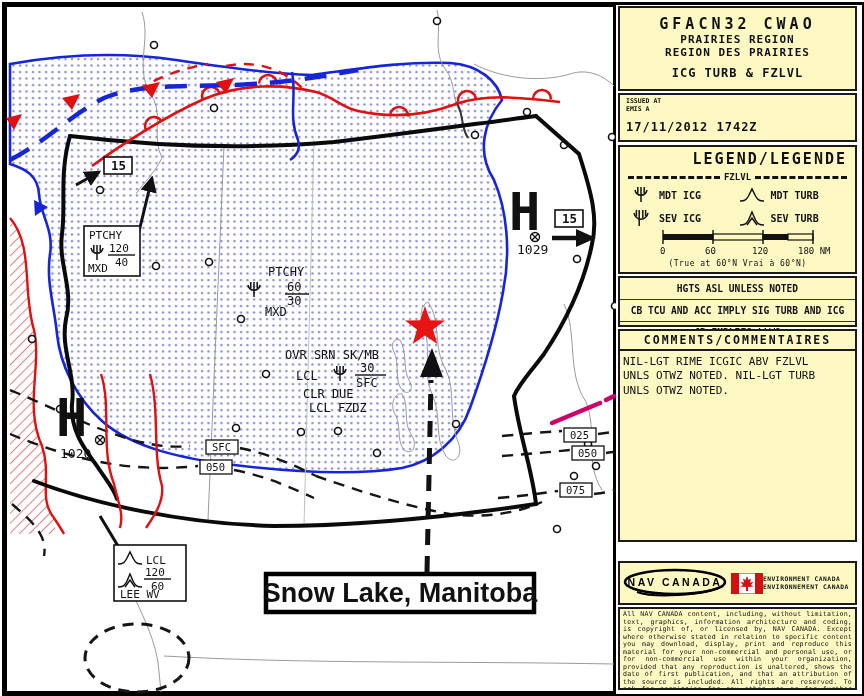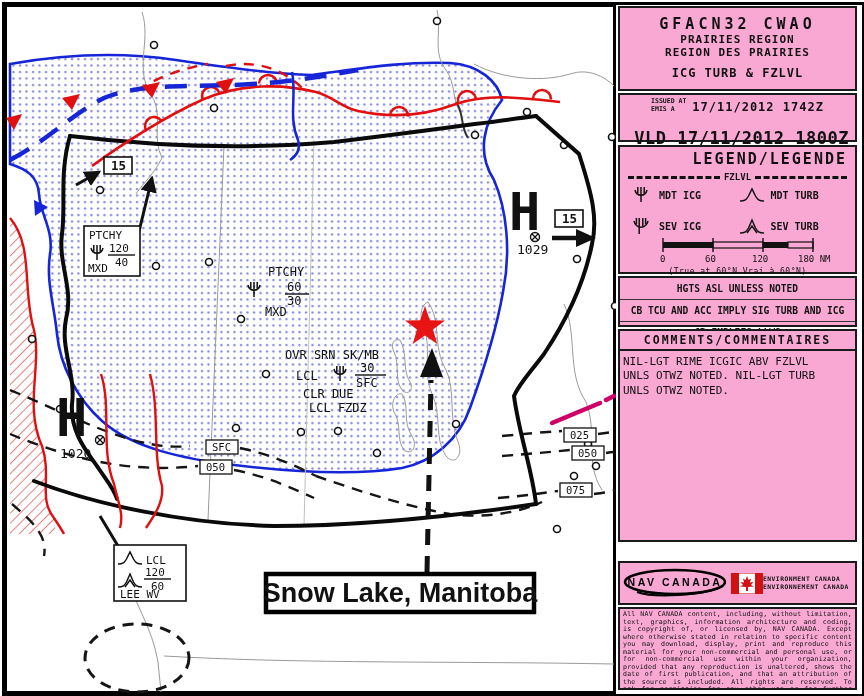--- a/index.html
+++ b/index.html
@@ -1,36 +1,36 @@
 <!DOCTYPE html>
 <html><head>
 <meta charset="utf-8">
 <style>
   html,body{margin:0;padding:0;background:#fff;width:864px;height:696px;overflow:hidden;
     font-family:"DejaVu Sans Mono",monospace;color:#111;}
   #stage{position:absolute;left:0;top:0;width:864px;height:696px;background:#fff;}
   .outer-border{position:absolute;left:2px;top:2px;width:857px;height:689px;border:3px solid #000;pointer-events:none;}
   #map-svg{position:absolute;left:4px;top:4px;}
   .mt{font-family:"DejaVu Sans Mono",monospace;fill:#111;}
-  .panel-sec{position:absolute;left:618px;width:239px;background:#f9a8d4;border:2px solid #1a1a1a;box-sizing:border-box;}
+  .panel-sec{position:absolute;left:618px;width:239px;background:#fef9c3;border:2px solid #1a1a1a;box-sizing:border-box;}
   #sec-title{top:6px;height:85px;text-align:center;padding-top:7px;}
   .gfa-id{font-size:15px;font-weight:bold;letter-spacing:4px;}
   .gfa-region{font-size:11px;font-weight:bold;letter-spacing:1px;margin-top:0;}
   .gfa-product{font-size:12px;font-weight:bold;letter-spacing:1px;margin-top:7px;}
   #sec-issued{top:93px;height:49px;padding:3px 6px;}
-  .issued-row{display:flex;align-items:flex-end;justify-content:center;gap:6px;}
+  .issued-row{display:flex;align-items:flex-start;justify-content:center;gap:6px;flex-direction:column;}
   .issued-lbl{font-size:6.5px;font-weight:bold;line-height:1.2;white-space:pre-line;text-align:left;}
   .issued-val{font-size:12px;font-weight:bold;letter-spacing:1px;}
   .vld{font-size:17px;font-weight:bold;text-align:right;margin-top:14px;letter-spacing:0.5px;}
   #sec-legend{top:145px;height:129px;padding:3px 8px;}
   .leg-title{font-size:15px;font-weight:bold;text-align:right;letter-spacing:2px;}
   .fz-row{display:flex;align-items:center;gap:4px;margin-top:4px;}
   .fz-row .dash{flex:1;border-top:3px dashed #111;height:0;}
   .fz-row span.fz{font-size:9px;font-weight:bold;}
-  .leg-grid{display:grid;grid-template-columns:1fr 1fr;row-gap:11px;margin-top:3px;}
+  .leg-grid{display:grid;grid-template-columns:1fr 1fr;row-gap:3px;margin-top:3px;}
   .leg-cell{display:flex;align-items:center;gap:5px;font-size:10px;font-weight:bold;}
   .scale-wrap{text-align:center;margin-top:1px;}
   .scale-note{font-size:8px;text-align:center;letter-spacing:0.5px;}
   #sec-notes{top:276px;height:51px;}
   .note-line{font-size:9.6px;font-weight:bold;text-align:center;padding:5px 0;border-bottom:1px solid #333;}
   .note-line:last-child{border-bottom:none;}
   #sec-comments{top:329px;height:213px;}
   .cmt-title{font-size:11.5px;font-weight:bold;text-align:center;letter-spacing:2px;border-bottom:2px solid #1a1a1a;padding:2px 0;}
   .cmt-body{font-size:11px;line-height:1.3;padding:4px 3px;white-space:pre-line;}
   #sec-logos{top:561px;height:44px;display:flex;align-items:center;padding:0 3px;}

